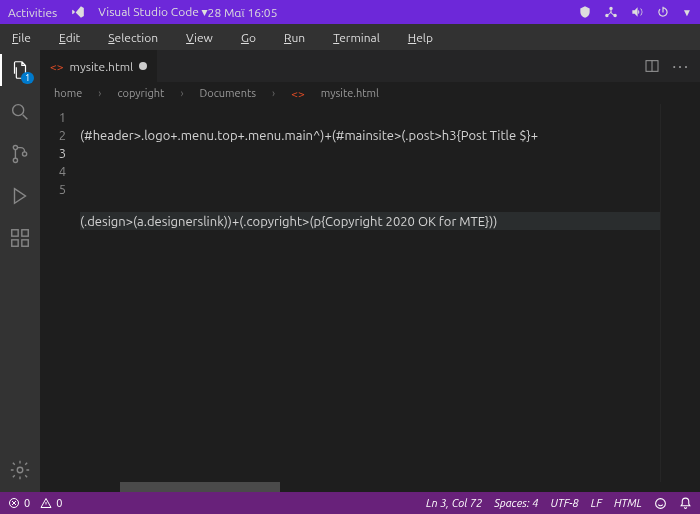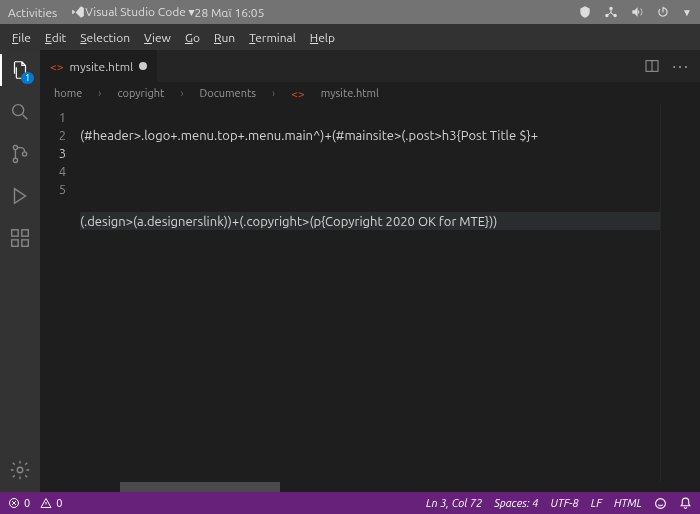--- a/index.html
+++ b/index.html
@@ -1,22 +1,22 @@
 <!DOCTYPE html>
 <html><head>
 <meta charset="utf-8">
 <style>
 * { margin: 0; padding: 0; box-sizing: border-box; font-family: "Ubuntu", "Segoe UI", sans-serif; }
 body { width: 700px; height: 514px; background: #1e1e1e; overflow: hidden; display: flex; flex-direction: column; }
-.topbar { height: 24px; background: #737373; color: #ddd; display: flex; align-items: center; padding: 6px 8px; font-size: 12px; }
+.topbar { height: 24px; background: #6d28d9; color: #ddd; display: flex; align-items: center; padding: 6px 8px; font-size: 12px; }
 .topbar .left { display: flex; align-items: center; gap: 14px; }
 .topbar .center { flex: 1; text-align: left; }
 .topbar .right { display: flex; align-items: center; gap: 12px; }
 .topbar svg { fill: #ddd; }
-.menubar { height: 26px; background: #323232; color: #ddd; display: flex; align-items: center; padding: 0 6px; font-size: 12px; gap: 2px; }
+.menubar { height: 26px; background: #323232; color: #ddd; display: flex; align-items: center; padding: 0 6px; font-size: 12px; gap: 16px; }
 .menubar span { padding: 3px 6px; cursor: pointer; }
 .menubar span u { text-decoration: underline; }
 .main { flex: 1; display: flex; min-height: 0; }
 .activitybar { width: 40px; background: #333333; display: flex; flex-direction: column; align-items: center; padding-top: 8px; gap: 18px; }
 .activitybar .icon { width: 24px; height: 24px; display: flex; align-items: center; justify-content: center; opacity: 0.55; position: relative; }
 .activitybar .icon.active { opacity: 1; }
 .activitybar .icon.active::before { content: ''; position: absolute; left: -8px; top: -4px; width: 2px; height: 32px; background: #fff; }
 .activitybar .badge { position: absolute; bottom: -2px; right: -2px; background: #007acc; color: #fff; font-size: 9px; border-radius: 8px; padding: 0 4px; line-height: 12px; }
 .activitybar .spacer { flex: 1; }
 .editor-area { flex: 1; display: flex; flex-direction: column; min-width: 0; }
@@ -41,21 +41,21 @@
 .statusbar .sr { margin-left: auto; display: flex; align-items: center; gap: 12px; font-style: italic; }
 .si { display: flex; align-items: center; gap: 4px; }
 svg { display: block; }
 </style>
 </head>
 <body>
 
 <div class="topbar">
   <div class="left">
     <span>Activities</span>
-    <span style="display:flex;align-items:center;gap:0;justify-content:center;">
+    <span style="display:flex;align-items:center;gap:13px;justify-content:center;">
       <svg width="14" height="14" viewBox="0 0 24 24">
           <path d="M17 2l5 3v14l-5 3-9-9 9-11zM3 8l4 4-4 4-1-1v-6l1-1z"></path>
         </svg>
       <span>Visual Studio Code ▾</span>
     </span>
   </div>
   <div class="center">28 Μαϊ  16:05</div>
   <div class="right">
     <svg width="14" height="14" viewBox="0 0 24 24" fill="#7aba3a">
         <path d="M12 2l8 4v6c0 5-3.5 9-8 10-4.5-1-8-5-8-10V6l8-4z"></path>

